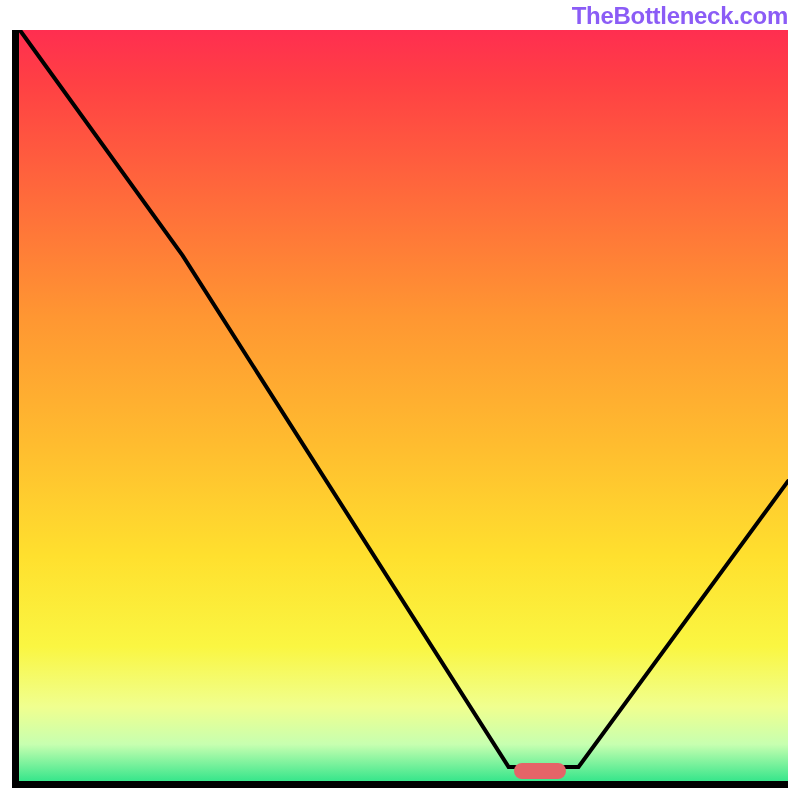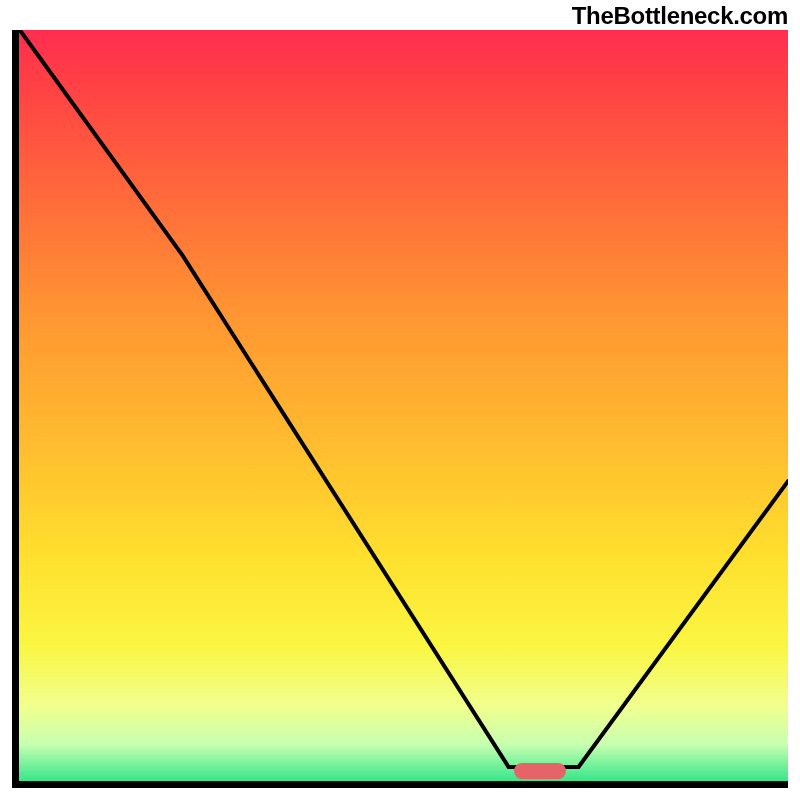--- a/index.html
+++ b/index.html
@@ -15,21 +15,21 @@
     position: relative;
     width: 800px;
     height: 800px;
   }
   .watermark {
     position: absolute;
     top: 2px;
     right: 12px;
     font-size: 24px;
     font-weight: 700;
-    color: #000000;
+    color: #8b5cf6;
     letter-spacing: -0.3px;
     z-index: 20;
   }
   .plot-outer {
     position: absolute;
     left: 12px;
     top: 30px;
     width: 776px;
     height: 758px;
   }

